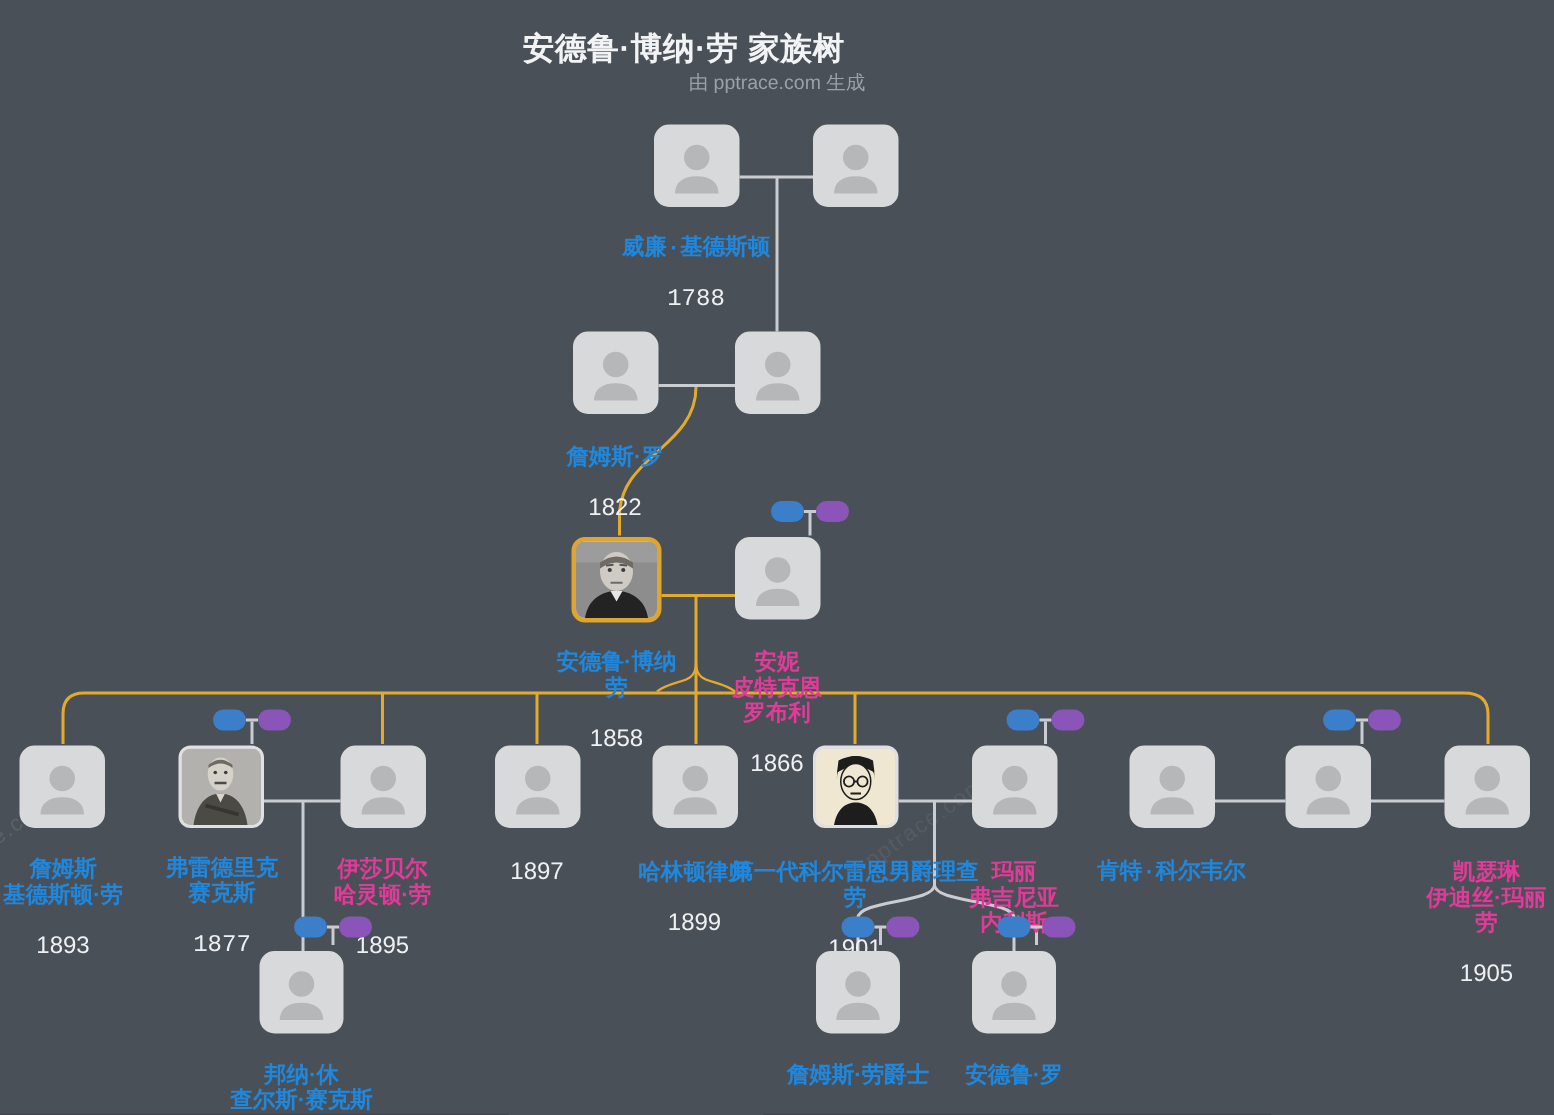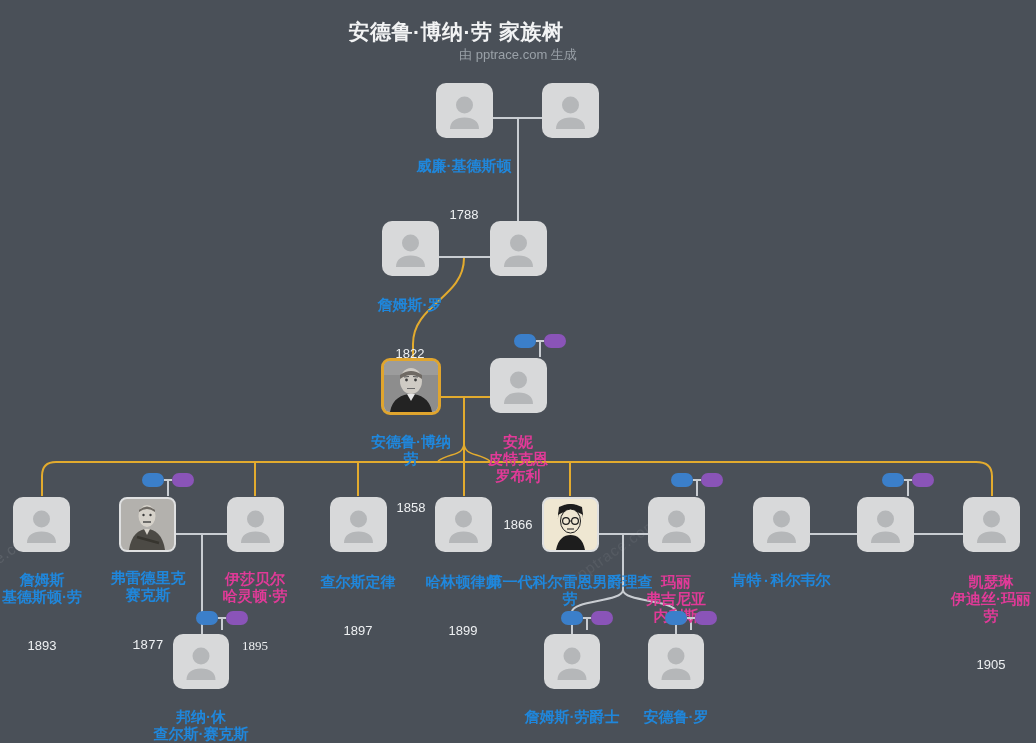--- a/index.html
+++ b/index.html
@@ -28,21 +28,21 @@
   .pbox.gold{border:3px solid #e0a52e;width:54px;height:51px;border-radius:9px;}
   .pbox svg{display:block;}
   
   .plabel{
     position:absolute;width:230px;text-align:center;z-index:2;
     white-space:pre-line;line-height:17px;pointer-events:none;
   }
   .plabel .name{font-size:15px;font-weight:700;display:block;}
   .plabel .name.m{color:#1f87dc;}
   .plabel .name.f{color:#e13a98;}
-  .plabel .year{display:block;font-size:13px;font-weight:400;color:#eef0f2;margin-top:15px;}
+  .plabel .year{display:block;font-size:16px;font-weight:400;color:#eef0f2;margin-top:0px;}
   
   .pillpair{position:absolute;display:flex;align-items:center;z-index:3;}
   .pill{width:22px;height:14px;border-radius:7px;}
   .pill.blue{background:#3b7fca;}
   .pill.purple{background:#8a54b8;}
   .pill-link{width:8px;height:2px;background:#c9cdd2;}
   
   .wm{
     position:absolute;color:#ffffff;opacity:.09;font-size:15px;
     letter-spacing:1px;transform:rotate(-35deg);z-index:0;white-space:nowrap;
@@ -97,21 +97,21 @@
         <circle cx="28.5" cy="22" r="8.5" fill="#b5b7b9"></circle>
         <path d="M14,46 C14,38.5 19.5,34.5 28.5,34.5 C37.5,34.5 43,38.5 43,46 Z" fill="#b5b7b9"></path>
       </svg>
   </div>
   <div class="pbox" style="left:542px;top:83px;">
     <svg width="57" height="55">
         <circle cx="28.5" cy="22" r="8.5" fill="#b5b7b9"></circle>
         <path d="M14,46 C14,38.5 19.5,34.5 28.5,34.5 C37.5,34.5 43,38.5 43,46 Z" fill="#b5b7b9"></path>
       </svg>
   </div>
-  <div class="plabel" style="left:349px;top:140px;">
+  <div class="plabel" style="left:349px;top:140px;font-family:Liberation Mono, monospace;">
     <span class="name m">威廉·基德斯顿</span>
     <span class="year">1788</span>
   </div>
 
   <div class="pbox" style="left:382px;top:221px;">
     <svg width="57" height="55">
         <circle cx="28.5" cy="22" r="8.5" fill="#b5b7b9"></circle>
         <path d="M14,46 C14,38.5 19.5,34.5 28.5,34.5 C37.5,34.5 43,38.5 43,46 Z" fill="#b5b7b9"></path>
       </svg>
   </div>
@@ -198,34 +198,33 @@
 赛克斯</span>
     <span class="year">1877</span>
   </div>
 
   <div class="pbox" style="left:227px;top:497px;">
     <svg width="57" height="55">
         <circle cx="28.5" cy="22" r="8.5" fill="#b5b7b9"></circle>
         <path d="M14,46 C14,38.5 19.5,34.5 28.5,34.5 C37.5,34.5 43,38.5 43,46 Z" fill="#b5b7b9"></path>
       </svg>
   </div>
-  <div class="plabel" style="left:140px;top:554px;font-family:Liberation Serif, serif;">
+  <div class="plabel" style="left:140px;top:554px;">
     <span class="name f">伊莎贝尔
 哈灵顿·劳</span>
     <span class="year">1895</span>
   </div>
 
   <div class="pbox" style="left:330px;top:497px;">
     <svg width="57" height="55">
         <circle cx="28.5" cy="22" r="8.5" fill="#b5b7b9"></circle>
         <path d="M14,46 C14,38.5 19.5,34.5 28.5,34.5 C37.5,34.5 43,38.5 43,46 Z" fill="#b5b7b9"></path>
       </svg>
   </div>
   <div class="plabel" style="left:243px;top:556px;">
-    <span class="name m">查尔斯定律</span>
     <span class="year">1897</span>
   </div>
 
   <div class="pbox" style="left:435px;top:497px;">
     <svg width="57" height="55">
         <circle cx="28.5" cy="22" r="8.5" fill="#b5b7b9"></circle>
         <path d="M14,46 C14,38.5 19.5,34.5 28.5,34.5 C37.5,34.5 43,38.5 43,46 Z" fill="#b5b7b9"></path>
       </svg>
   </div>
   <div class="plabel" style="left:348px;top:556px;">

